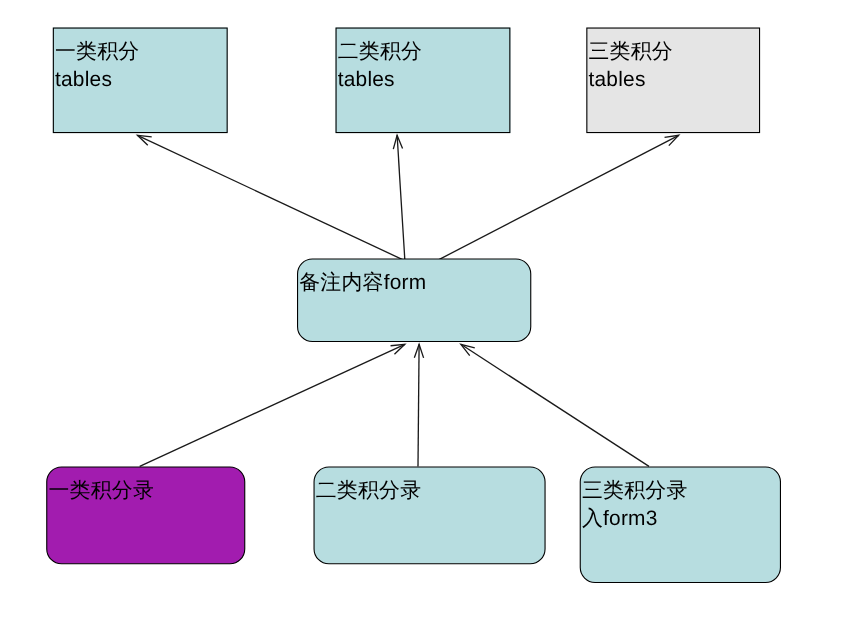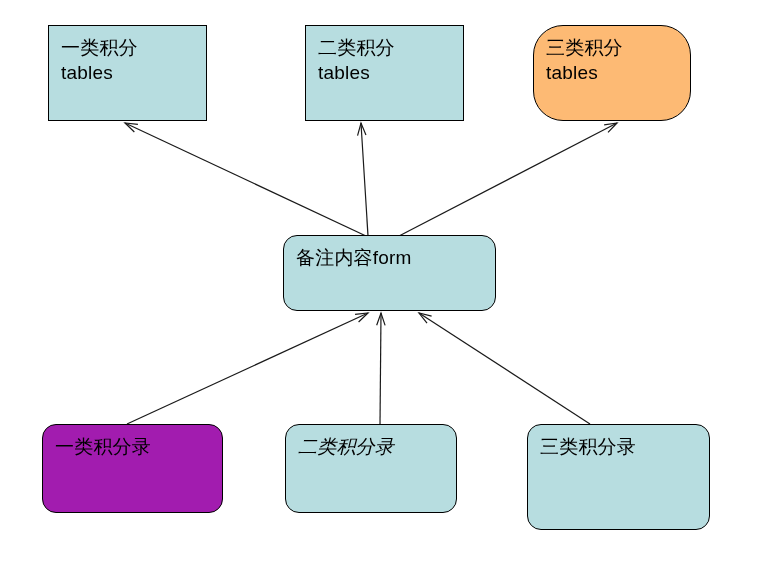--- a/index.html
+++ b/index.html
@@ -23,21 +23,21 @@
     height: 569px;
   }
   .node {
     position: absolute;
     box-sizing: border-box;
     background: #b7dde0;
     border: 1px solid #000000;
     color: #000000;
     font-size: 19px;
     line-height: 25px;
-    padding: 9px 0 0 12px;
+    padding: 9px 0 0 1px;
     white-space: pre;
     letter-spacing: 0.2px;
   }
   .node.rounded {
     border-radius: 14px;
   }
   .node .line {
     display: block;
   }
 </style>
@@ -69,20 +69,20 @@
       </g>
       <g>
         <line x1="590" y1="424" x2="419" y2="313" stroke="#1a1a1a" stroke-width="1.2"></line>
         <path d="M 431.6093904474497 316.1627950524441 L 419 313 L 427.02215755141066 323.22961329769333" fill="none" stroke="#1a1a1a" stroke-width="1.2"></path>
       </g>
     </svg>
 
   <div id="nodes">
       <div class="node" style="left: 48px; top: 25px; width: 159px; height: 96px; background: rgb(183, 221, 224); border-color: rgb(0, 0, 0);"><span class="line">一类积分</span><span class="line">tables</span></div>
       <div class="node" style="left: 305px; top: 25px; width: 159px; height: 96px; background: rgb(183, 221, 224); border-color: rgb(0, 0, 0);"><span class="line">二类积分</span><span class="line">tables</span></div>
-      <div class="node" style="left: 533px; top: 25px; width: 158px; height: 96px; background: #fdba74; border-color: rgb(0, 0, 0); border-radius: 30px;"><span class="line">三类积分</span><span class="line">tables</span></div>
-      <div class="node rounded" style="left: 283px; top: 235px; width: 213px; height: 76px; background: rgb(183, 221, 224); border-color: rgb(0, 0, 0);"><span class="line">备注内容form</span></div>
+      <div class="node" style="left: 533px; top: 25px; width: 158px; height: 96px; background: #e5e5e5; border-color: rgb(0, 0, 0);"><span class="line">三类积分</span><span class="line">tables</span></div>
+      <div class="node rounded" style="left: 270px; top: 235px; width: 213px; height: 76px; background: rgb(183, 221, 224); border-color: rgb(0, 0, 0);"><span class="line">备注内容form</span></div>
       <div class="node rounded" style="left: 42px; top: 424px; width: 181px; height: 89px; background: #a21caf; border-color: rgb(0, 0, 0);"><span class="line">一类积分录</span></div>
-      <div class="node rounded" style="left: 285px; top: 424px; width: 172px; height: 89px; background: rgb(183, 221, 224); border-color: rgb(0, 0, 0); font-style: italic;"><span class="line">二类积分录</span></div>
-      <div class="node rounded" style="left: 527px; top: 424px; width: 183px; height: 106px; background: rgb(183, 221, 224); border-color: rgb(0, 0, 0);"><span class="line">三类积分录</span></div>
+      <div class="node rounded" style="left: 285px; top: 424px; width: 211px; height: 89px; background: rgb(183, 221, 224); border-color: rgb(0, 0, 0);"><span class="line">二类积分录</span></div>
+      <div class="node rounded" style="left: 527px; top: 424px; width: 183px; height: 106px; background: rgb(183, 221, 224); border-color: rgb(0, 0, 0);"><span class="line">三类积分录</span><span class="line">入form3</span></div>
     </div>
 
 </div>
 
 </body></html>

